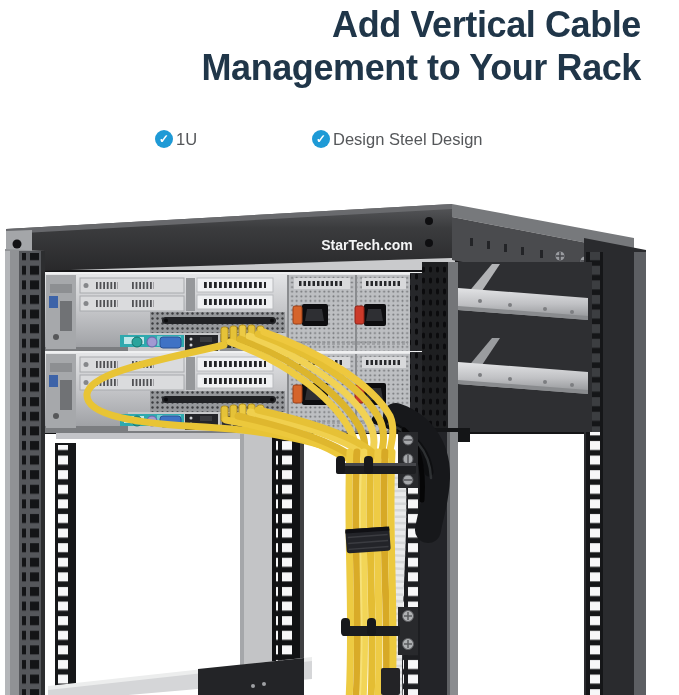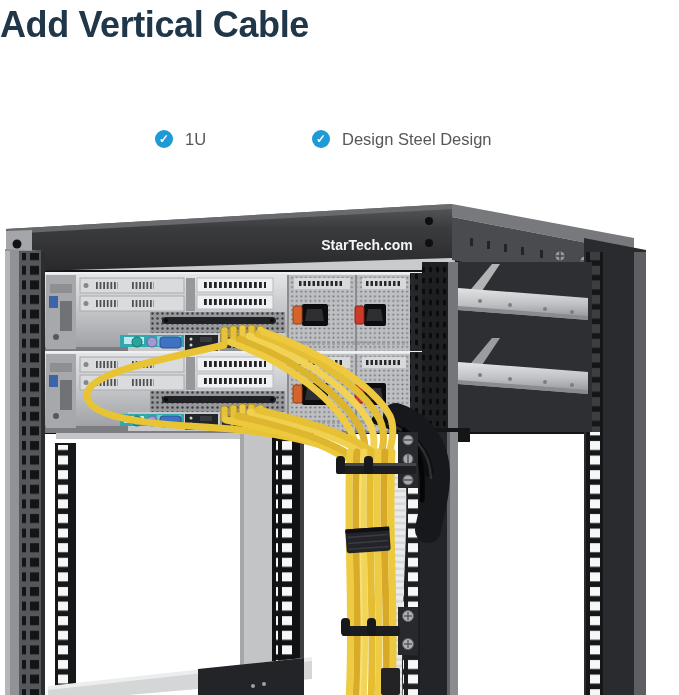--- a/index.html
+++ b/index.html
@@ -1,39 +1,40 @@
 <!DOCTYPE html>
 <html><head>
 <meta charset="utf-8">
 <style>
   html,body{margin:0;padding:0;background:#fff;}
   .page{position:relative;width:679px;height:695px;background:#fff;overflow:hidden;
         font-family:"Liberation Sans",sans-serif;}
   .title{position:absolute;top:0;left:0;width:641px;margin:0;padding-top:3px;
-         text-align:left;color:#203649;font-size:36px;font-weight:700;
+         text-align:right;color:#203649;font-size:36px;font-weight:700;
          line-height:43px;letter-spacing:-0.4px;}
   .title span{display:block;}
   .features{position:absolute;top:130px;left:0;width:679px;height:24px;}
   .feature{position:absolute;display:flex;align-items:center;}
   .feature.f1{left:155px;top:0;}
   .feature.f2{left:312px;top:0;}
   .check{display:inline-block;width:18px;height:18px;border-radius:50%;
          background:#1e9ad6;color:#fff;font-size:12px;line-height:18px;
          text-align:center;font-weight:700;flex:0 0 auto;}
-  .flabel{margin-left:12px;color:#55575a;font-size:16.5px;line-height:18px;}
+  .flabel{margin-left:3px;color:#55575a;font-size:16.5px;line-height:18px;}
   .photo{position:absolute;left:0;top:185px;width:618px;height:510px;}
   .photo svg{display:block;}
 </style>
 </head>
 <body>
 
 <div class="page">
 
   <h1 class="title">
     <span>Add Vertical Cable</span>
+    <span>Management to Your Rack</span>
   </h1>
 
   <div class="features">
     <div class="feature f1">
       <span class="check">✓</span>
       <span class="flabel">1U</span>
     </div>
     <div class="feature f2">
       <span class="check">✓</span>
       <span class="flabel">Design Steel Design</span>

